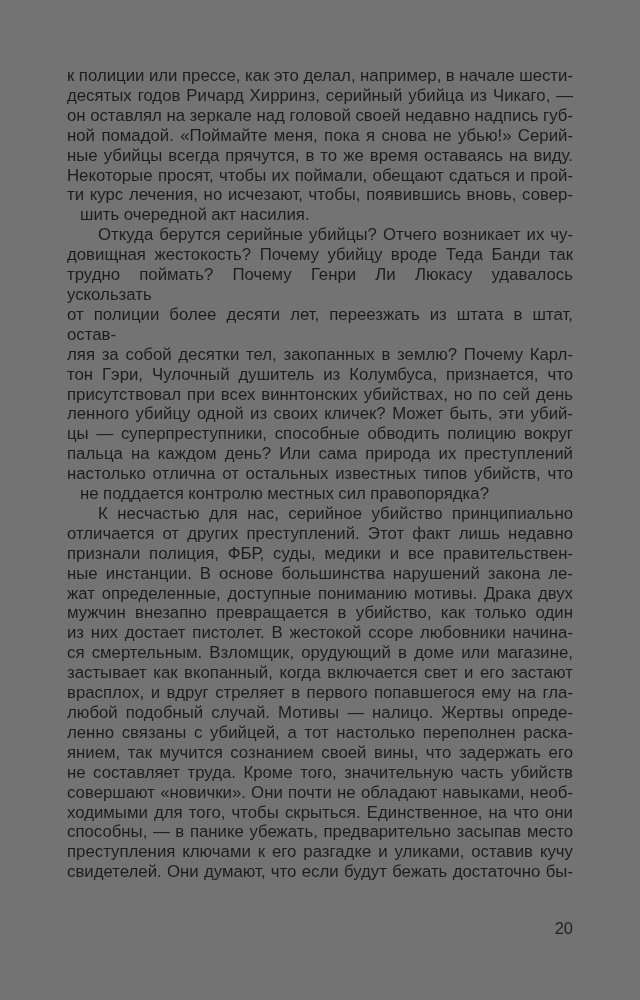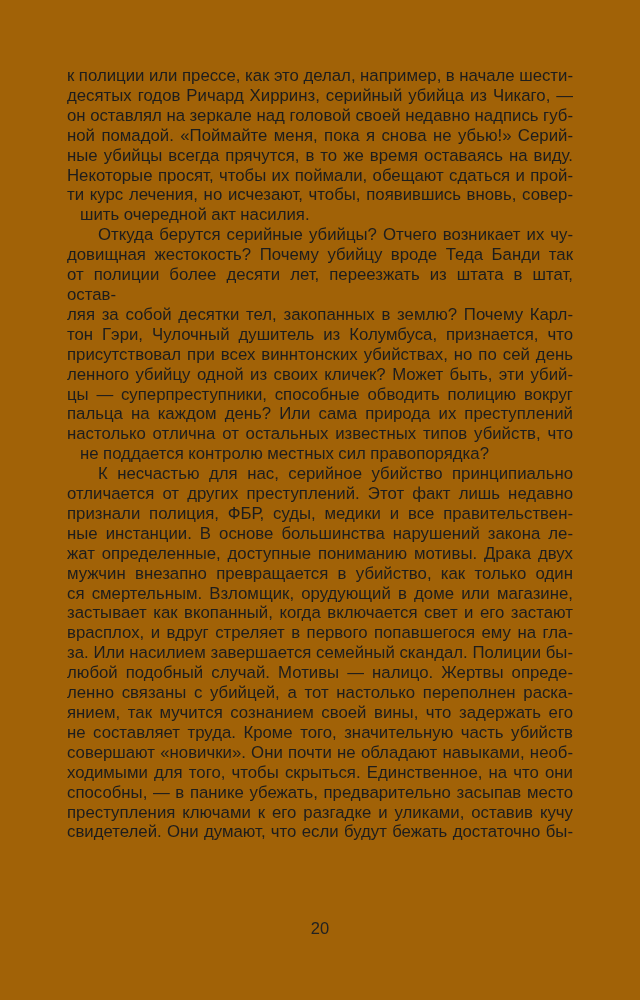--- a/index.html
+++ b/index.html
@@ -4,21 +4,21 @@
 <style>
   html, body {
     margin: 0;
     padding: 0;
     background: #ffffff;
   }
   .book-page {
     position: relative;
     width: 640px;
     height: 1000px;
-    background: #a16207;
+    background: #737373;
     overflow: hidden;
     font-family: "Liberation Sans", "DejaVu Sans", sans-serif;
   }
   .text-block {
     position: absolute;
     left: 67px;
     top: 66px;
     width: 506px;
     font-size: 16.8px;
     line-height: 19.9px;
@@ -40,21 +40,21 @@
     margin-left: 13px;
   }
   .line.indent {
     text-indent: 31px;
   }
   .page-number {
     position: absolute;
     top: 919px;
     left: 67px;
     width: 506px;
-    text-align: center;
+    text-align: right;
     font-size: 16.5px;
     color: #222222;
   }
 </style>
 </head>
 <body>
 
 <div class="book-page">
   <div class="text-block" id="text-block">
       <div class="paragraph">
@@ -63,41 +63,42 @@
         <div class="line">он оставлял на зеркале над головой своей недавно надпись губ-</div>
         <div class="line">ной помадой. «Поймайте меня, пока я снова не убью!» Серий-</div>
         <div class="line">ные убийцы всегда прячутся, в то же время оставаясь на виду.</div>
         <div class="line">Некоторые просят, чтобы их поймали, обещают сдаться и прой-</div>
         <div class="line">ти курс лечения, но исчезают, чтобы, появившись вновь, совер-</div>
         <div class="line last-left">шить очередной акт насилия.</div>
       </div>
       <div class="paragraph">
         <div class="line indent">Откуда берутся серийные убийцы? Отчего возникает их чу-</div>
         <div class="line">довищная жестокость? Почему убийцу вроде Теда Банди так</div>
+        <div class="line">трудно поймать? Почему Генри Ли Люкасу удавалось ускользать</div>
         <div class="line">от полиции более десяти лет, переезжать из штата в штат, остав-</div>
         <div class="line">ляя за собой десятки тел, закопанных в землю? Почему Карл-</div>
         <div class="line">тон Гэри, Чулочный душитель из Колумбуса, признается, что</div>
         <div class="line">присутствовал при всех виннтонских убийствах, но по сей день</div>
         <div class="line">ленного убийцу одной из своих кличек? Может быть, эти убий-</div>
         <div class="line">цы — суперпреступники, способные обводить полицию вокруг</div>
         <div class="line">пальца на каждом день? Или сама природа их преступлений</div>
         <div class="line">настолько отлична от остальных известных типов убийств, что</div>
         <div class="line last-left">не поддается контролю местных сил правопорядка?</div>
       </div>
       <div class="paragraph">
         <div class="line indent">К несчастью для нас, серийное убийство принципиально</div>
         <div class="line">отличается от других преступлений. Этот факт лишь недавно</div>
         <div class="line">признали полиция, ФБР, суды, медики и все правительствен-</div>
         <div class="line">ные инстанции. В основе большинства нарушений закона ле-</div>
         <div class="line">жат определенные, доступные пониманию мотивы. Драка двух</div>
         <div class="line">мужчин внезапно превращается в убийство, как только один</div>
+        <div class="line">из них достает пистолет. В жестокой ссоре любовники начина-</div>
         <div class="line">ся смертельным. Взломщик, орудующий в доме или магазине,</div>
         <div class="line">застывает как вкопанный, когда включается свет и его застают</div>
         <div class="line">врасплох, и вдруг стреляет в первого попавшегося ему на гла-</div>
-        <div class="line">за. Или насилием завершается семейный скандал. Полиции бы-</div>
         <div class="line">любой подобный случай. Мотивы — налицо. Жертвы опреде-</div>
         <div class="line">ленно связаны с убийцей, а тот настолько переполнен раска-</div>
         <div class="line">янием, так мучится сознанием своей вины, что задержать его</div>
         <div class="line">не составляет труда. Кроме того, значительную часть убийств</div>
         <div class="line">совершают «новички». Они почти не обладают навыками, необ-</div>
         <div class="line">ходимыми для того, чтобы скрыться. Единственное, на что они</div>
         <div class="line">способны, — в панике убежать, предварительно засыпав место</div>
         <div class="line">преступления ключами к его разгадке и уликами, оставив кучу</div>
         <div class="line">свидетелей. Они думают, что если будут бежать достаточно бы-</div>
       </div>

